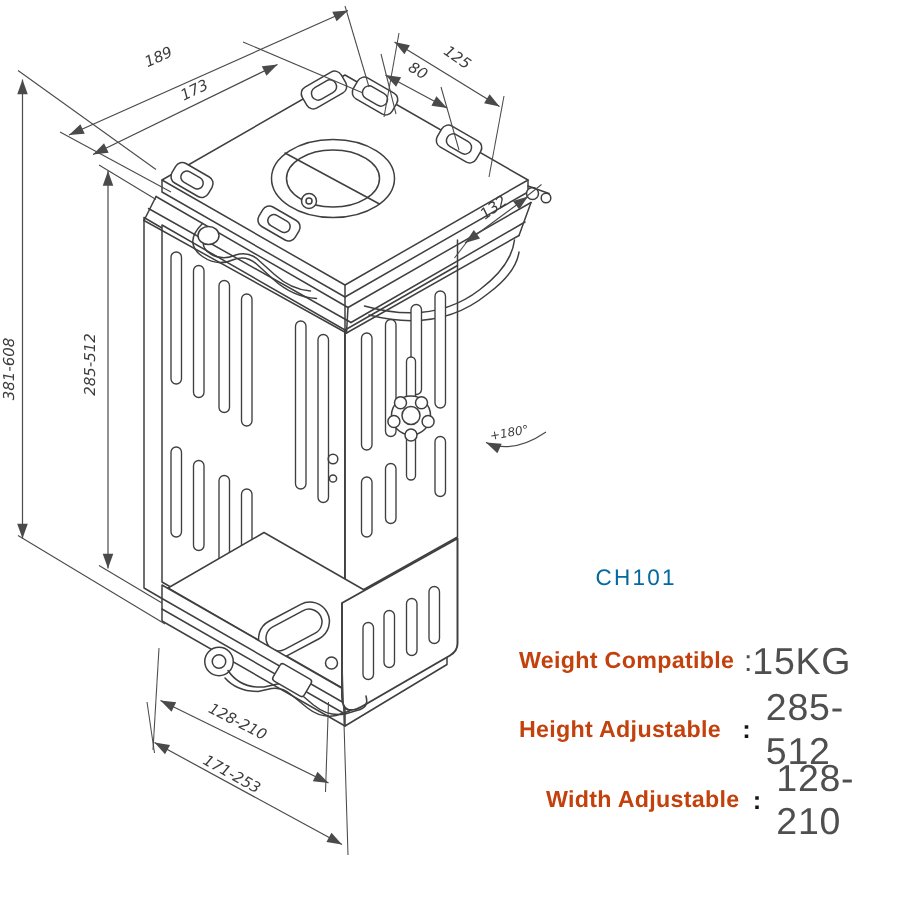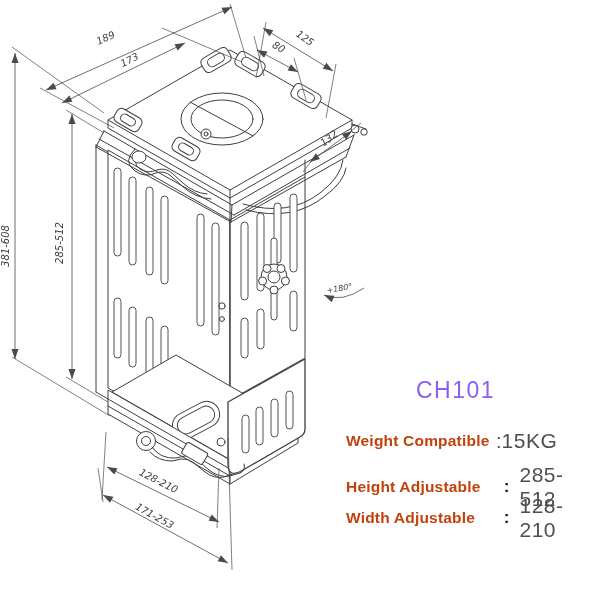--- a/index.html
+++ b/index.html
@@ -12,28 +12,28 @@
   .fw   {stroke:#3f3f3f;stroke-width:1;fill:#ffffff;stroke-linejoin:round;}
   .fwt  {stroke:#3f3f3f;stroke-width:1.3;fill:#ffffff;stroke-linejoin:round;}
   .slot {stroke:#3f3f3f;stroke-width:.9;fill:#ffffff;}
   .dim  {stroke:#4a4a4a;stroke-width:.8;fill:none;}
   .ext  {stroke:#4a4a4a;stroke-width:.7;fill:none;}
   svg text{font-family:"DejaVu Sans",sans-serif;font-size:10px;font-style:italic;
            fill:#3d3d3d;text-anchor:middle;}
   svg text.small{font-size:8px;}
 
   
-  .model{position:absolute;left:397px;top:377px;font-size:23px;letter-spacing:1.5px;
-         color:#8b5cf6;font-weight:400;margin-left:19px;}
+  .model{position:absolute;left:397px;top:377px;font-size:15px;letter-spacing:1.5px;
+         color:#0369a1;font-weight:400;}
   .spec-row{position:absolute;left:346px;height:28px;display:flex;align-items:center;}
   .spec-label{display:inline-block;width:150px;font-size:15.5px;font-weight:700;
               color:#c2410c;letter-spacing:.2px;}
   .colon-thin{font-size:20px;color:#4f4f4f;}
   .colon-bold{font-size:17px;font-weight:700;color:#151515;margin:0 10px 0 8px;}
-  .spec-value{font-size:21px;color:#4f4f4f;letter-spacing:.5px;}
+  .spec-value{font-size:25px;color:#4f4f4f;letter-spacing:.5px;}
 </style>
 </head>
 <body>
 
 <div id="stage">
 
   <svg id="drawing" width="600" height="600" viewBox="0 0 600 600">
     <defs>
       <marker id="ar" viewBox="0 0 10 8" refX="9.5" refY="4" markerWidth="11" markerHeight="9" orient="auto-start-reverse" markerUnits="userSpaceOnUse">
         <path d="M0.5,0.8 L9.5,4 L0.5,7.2 Z" fill="#4a4a4a"></path>
@@ -225,19 +225,19 @@
     <span class="colon-thin">:</span>
     <span class="spec-value">15KG</span>
   </div>
 
   <div class="spec-row" style="top:473px;">
     <span class="spec-label">Height Adjustable</span>
     <span class="colon-bold">:</span>
     <span class="spec-value">285-512</span>
   </div>
 
-  <div class="spec-row" style="top:504px;">
+  <div class="spec-row" style="top:520px;margin-left:18px;">
     <span class="spec-label">Width Adjustable</span>
     <span class="colon-bold">:</span>
     <span class="spec-value">128-210</span>
   </div>
 
 </div>
 
 </body></html>

